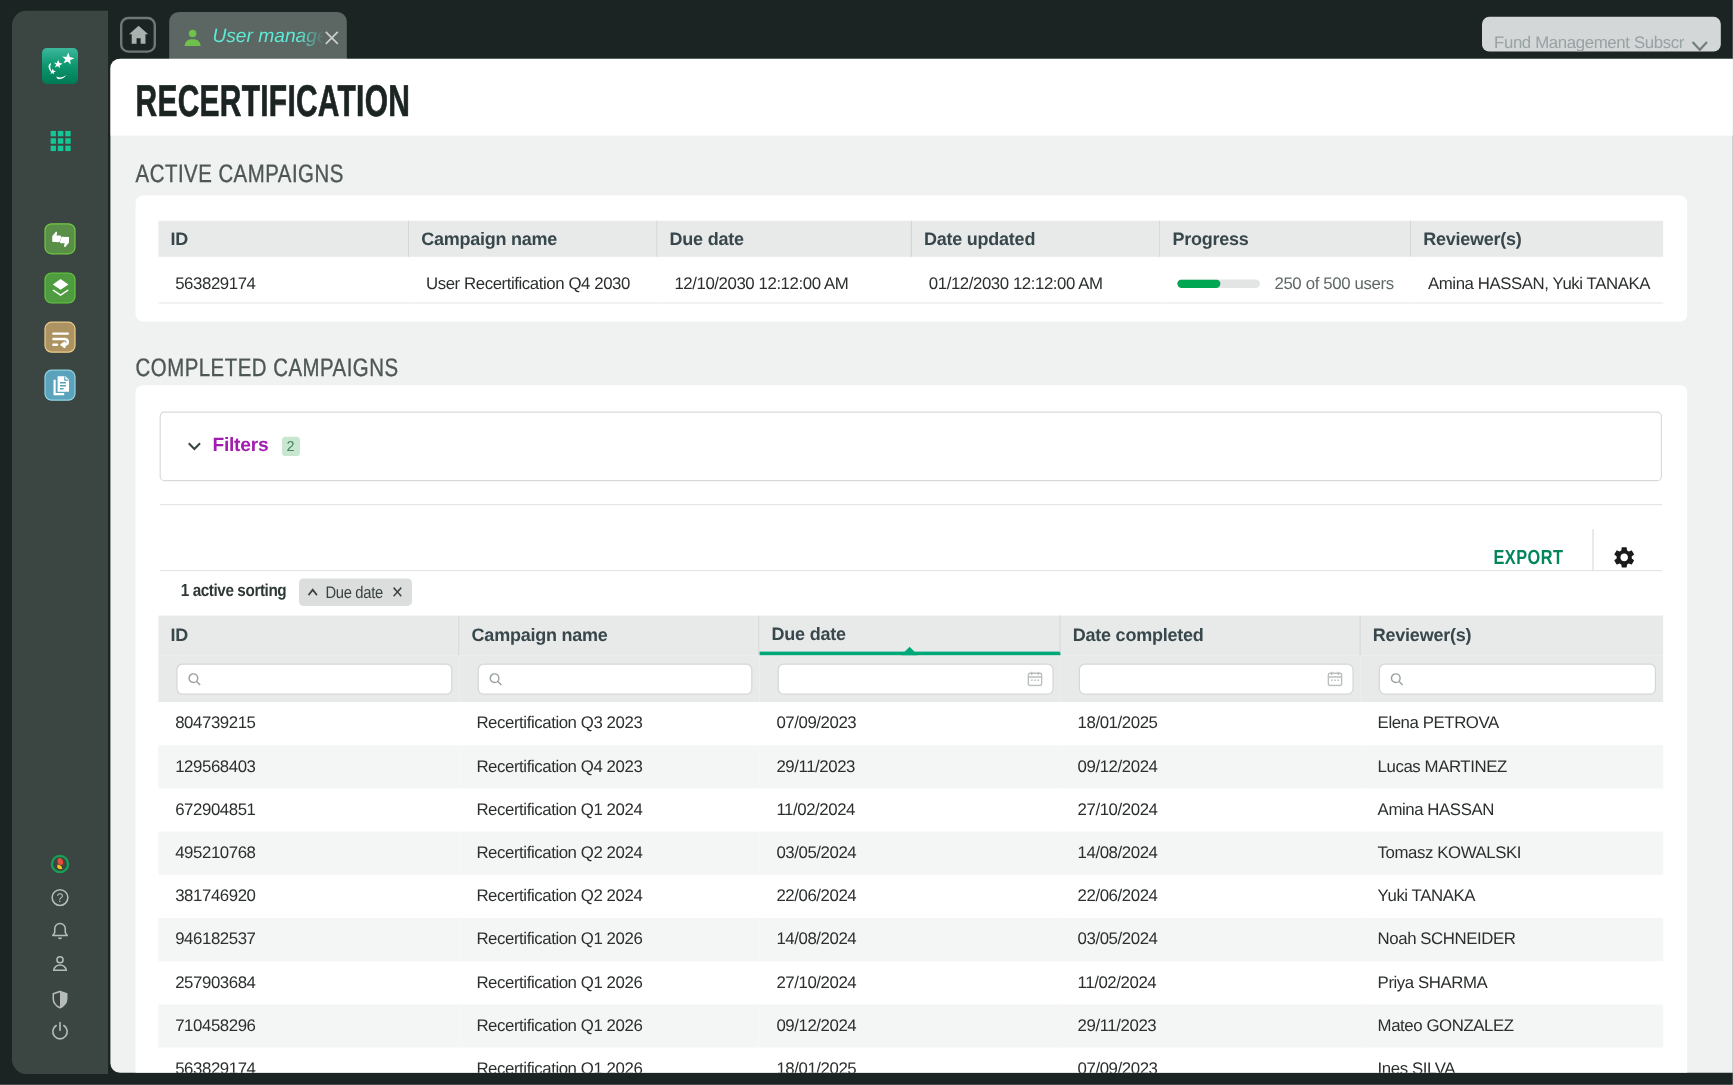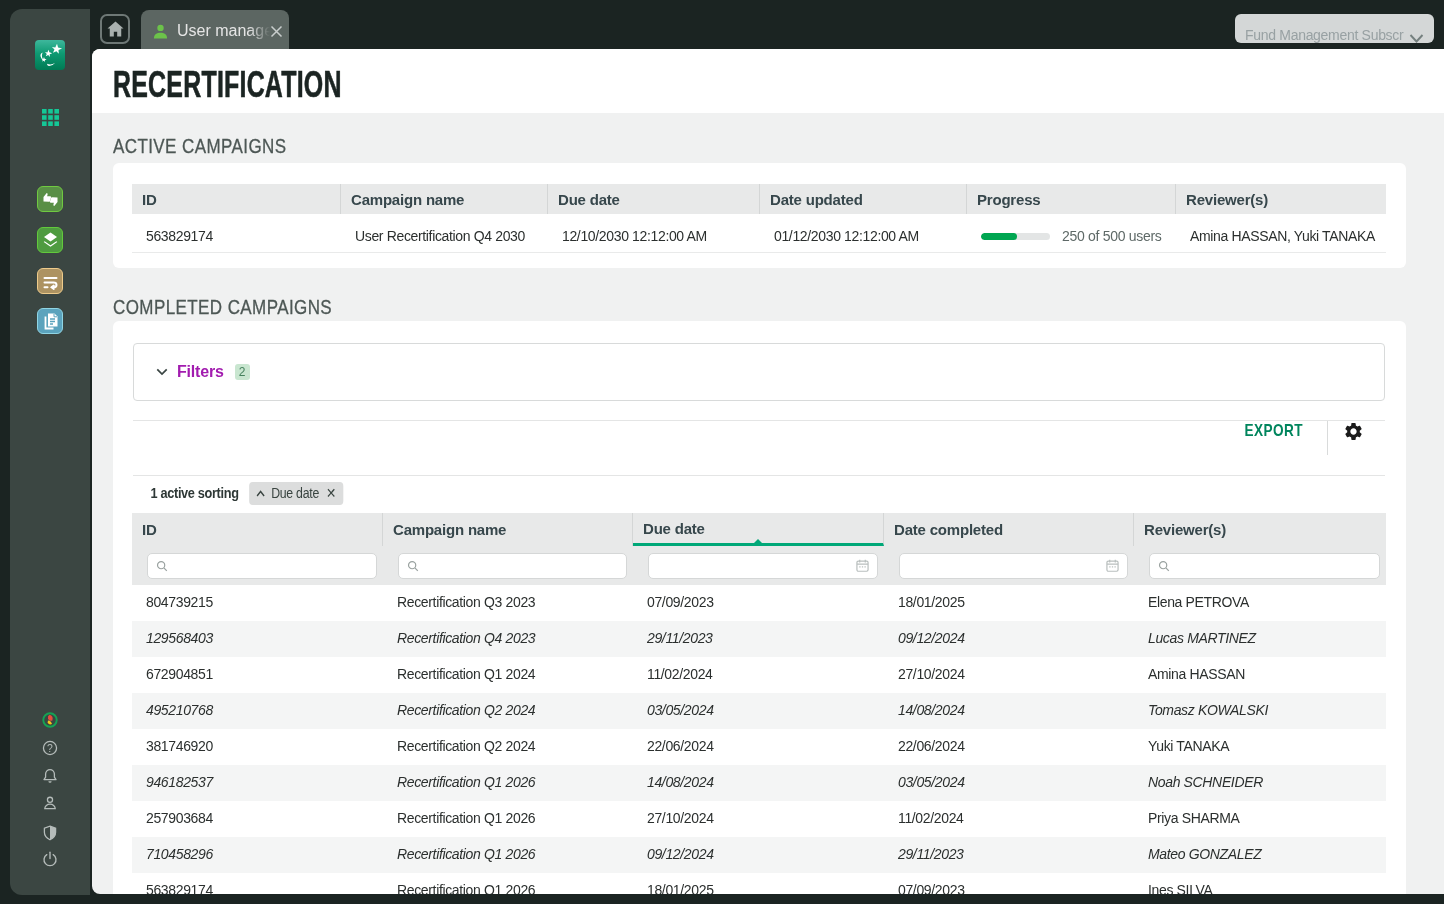--- a/index.html
+++ b/index.html
@@ -13,21 +13,21 @@
 .appicon { position:absolute; left:27px; width:26px; height:26px; border-radius:6px; display:flex; align-items:center; justify-content:center; }
 #app1 { top:177px; background:#598f46; border:1.5px solid #70ca41; }
 #app2 { top:218px; background:#4f9b40; border:1.5px solid #62ca3c; }
 #app3 { top:259px; background:#ad9362; border:1.5px solid #eecb8b; }
 #app4 { top:299px; background:#5ba3bd; border:1.5px solid #90d5e4; }
 .bicon { position:absolute; left:32px; width:16px; height:16px; }
 
 
 #homebtn { position:absolute; left:100px; top:14px; width:30px; height:30px; border:2px solid #6e7876; border-radius:7px; display:flex; align-items:center; justify-content:center; }
 #tab { position:absolute; left:141px; top:10px; width:148px; height:42px; background:#5c6662; border-radius:8px 8px 0 0; display:flex; align-items:center; overflow:hidden; }
-#tabtext { color:#e5e5e5; font-size:16px; white-space:nowrap; margin-left:8px; -webkit-mask-image:linear-gradient(90deg,#000 75%,transparent 97%); mask-image:linear-gradient(90deg,#000 75%,transparent 97%); width:96px; overflow:hidden; }
+#tabtext { color:#5eead4; font-size:16px; white-space:nowrap; margin-left:8px; -webkit-mask-image:linear-gradient(90deg,#000 75%,transparent 97%); mask-image:linear-gradient(90deg,#000 75%,transparent 97%); width:96px; overflow:hidden;font-style:italic; }
 
 #dropdown { position:absolute; left:1235px; top:14px; width:199px; height:29px; background:#d4d7d7; border-radius:6px; display:flex; align-items:flex-end; }
 #dropdown span { color:#98a1a3; font-size:14px; margin-left:10px; white-space:nowrap; letter-spacing:-0.3px; }
 
 
 #content { position:absolute; left:92px; top:49px; width:1437px; height:845px; background:#f0f1f1; border-radius:8px; overflow:hidden; }
 #whiteband { position:absolute; left:0; top:0; width:100%; height:64px; background:#fff; }
 #title { position:absolute; left:21px; top:15px; font-size:37px; font-weight:800; color:#1b2422; -webkit-text-stroke:0.6px #1b2422; transform:scaleX(0.675); transform-origin:left; letter-spacing:0.3px; white-space:nowrap; }
 .secthead { position:absolute; left:21px; color:#4d5755; font-size:21px; -webkit-text-stroke:0.3px #4d5755; transform:scaleX(0.81); transform-origin:left; white-space:nowrap; letter-spacing:0.5px; }
 
@@ -39,36 +39,36 @@
 .drow td { font-size:14px; letter-spacing:-0.35px; color:#2b2f2e; height:36px; padding:10px 0 0 14px; vertical-align:top; line-height:14px; white-space:nowrap; overflow:hidden; }
 
 #acttable { position:absolute; left:19px; top:21px; width:1254px; }
 #acttable .drow td { border-bottom:1px solid #e9eaea; height:39px; padding-top:15px; }
 
 #comp-card { top:272px; height:573px; border-radius:6px 6px 0 0; }
 #filtersbox { position:absolute; left:20px; top:22px; width:1252px; height:58px; border:1px solid #d8dada; border-radius:4px; display:flex; align-items:center; }
 #filtersbox .ftext { font-size:16px; letter-spacing:-0.2px; font-weight:bold; color:#a21caf; margin-left:9px; }
 #badge2 { margin-left:11px; background:#c9e6d0; color:#45815d; font-size:12px; border-radius:3px; width:15px; height:16px; display:flex; align-items:center; justify-content:center; }
 .sep { position:absolute; left:20px; width:1252px; height:0; border-top:1px solid #e4e5e5; }
-#exportrow { position:absolute; left:20px; top:100px; width:1252px; height:54px; display:flex; align-items:flex-start; justify-content:flex-end; }
+#exportrow { position:absolute; left:20px; top:100px; width:1252px; height:54px; display:flex; align-items:flex-end; justify-content:flex-end; }
 #gearsvg { margin-right:21px; }
 #exportlink { color:#00855d; font-weight:bold; font-size:17px; transform:scaleX(0.8); transform-origin:right; letter-spacing:0.5px; display:inline-block; }
 #vdiv { width:1px; height:34px; background:#d9dbdb; margin:0 15px 0 24px; }
 #sortrow { position:absolute; left:20px; top:160px; height:24px; display:flex; align-items:center; transform:scaleX(0.88); transform-origin:left; }
 #sorttext { font-size:14.5px; font-weight:bold; color:#2e3836; margin-left:20px; letter-spacing:-0.4px; }
 #sortchip { margin-left:12px; background:#dcdddd; border-radius:4px; height:23px; display:flex; align-items:center; padding:0 8px; font-size:14px; letter-spacing:-0.3px; color:#394440; }
 #comptable { position:absolute; left:19px; top:192px; width:1254px; }
 #comptable .thead td { position:relative; height:33px; }
 #comptable td.sorted { border-bottom:3px solid #00a878; }
 #striangle { position:absolute; left:50%; bottom:-3px; margin-left:-7px; width:0; height:0; border-left:7px solid transparent; border-right:7px solid transparent; border-bottom:7px solid #00a878; }
 .srow td { background:#e8e9e9; height:39px; padding:0 6px 0 15px; }
 .sinput { background:#fff; border:1px solid #d5d7d7; border-radius:5px; height:26px; display:flex; align-items:center; padding:0 8px; }
 .sinput svg { flex:none; }
 .sinput .sp { flex:1; }
-.drow.alt td { background:#f4f5f5;font-style:italic; }
+.drow.alt td { background:#f4f5f5; }
 
 #progresswrap { display:flex; align-items:center; }
 #pbar { width:69px; height:7px; border-radius:4px; background:#e3e5e5; overflow:hidden; }
 #pfill { width:36px; height:7px; border-radius:4px; background:#00a651; }
 #ptext { color:#5e6967; margin-left:12px; font-size:14px; letter-spacing:-0.3px; }
 </style>
 </head>
 <body>
 
 <div id="sidebar">

